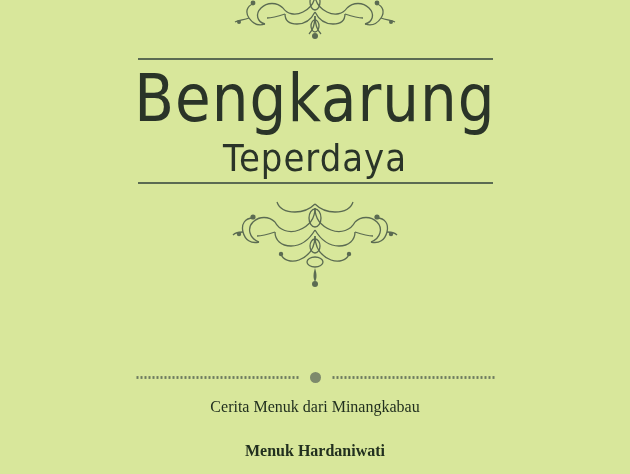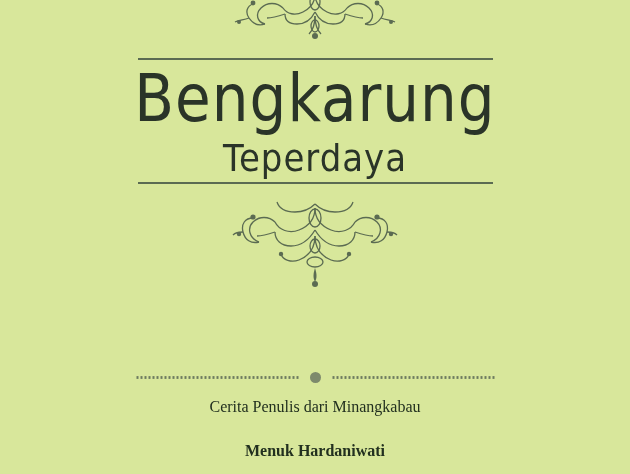--- a/index.html
+++ b/index.html
@@ -213,17 +213,17 @@
     </svg>
   </div>
 
   <div class="divider">
     <span class="divider-line"></span>
     <span class="divider-dot"></span>
     <span class="divider-line"></span>
   </div>
 
   <div class="credits">
-    <div class="origin">Cerita Penulis dari Minangkabau</div>
+    <div class="origin">Cerita Menuk dari Minangkabau</div>
     <div class="author-name">Menuk Hardaniwati</div>
   </div>
 
 </div>
 
 </body></html>

